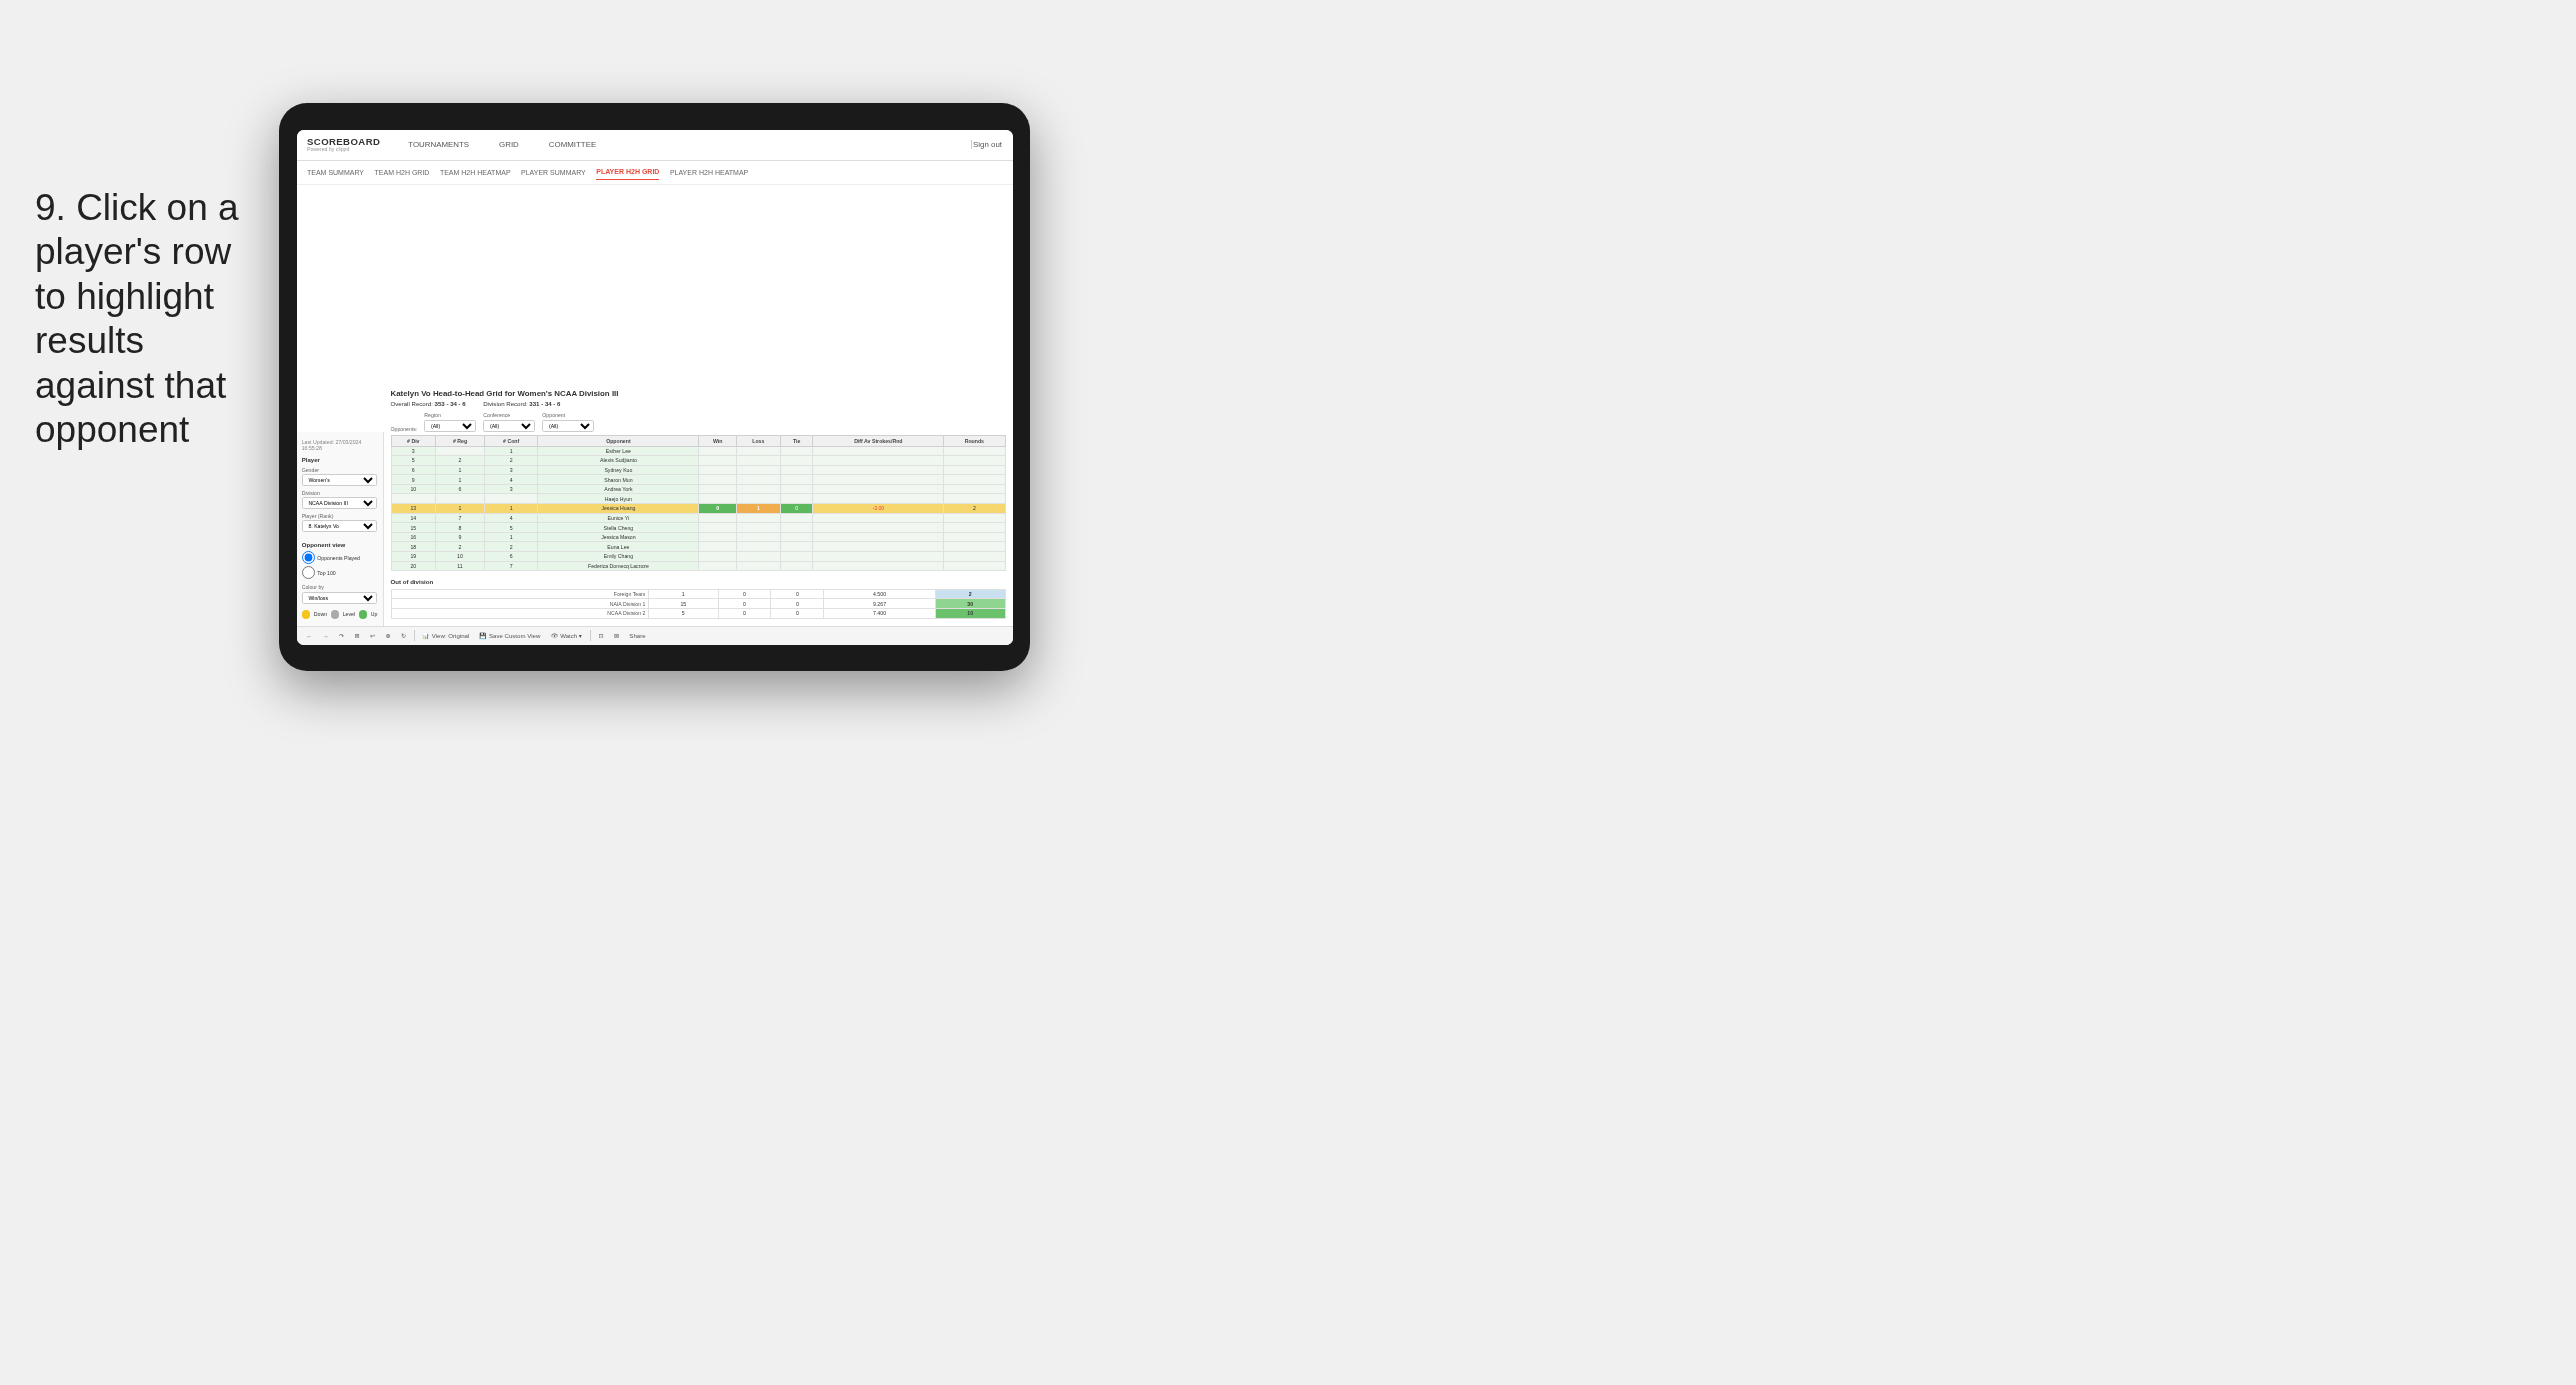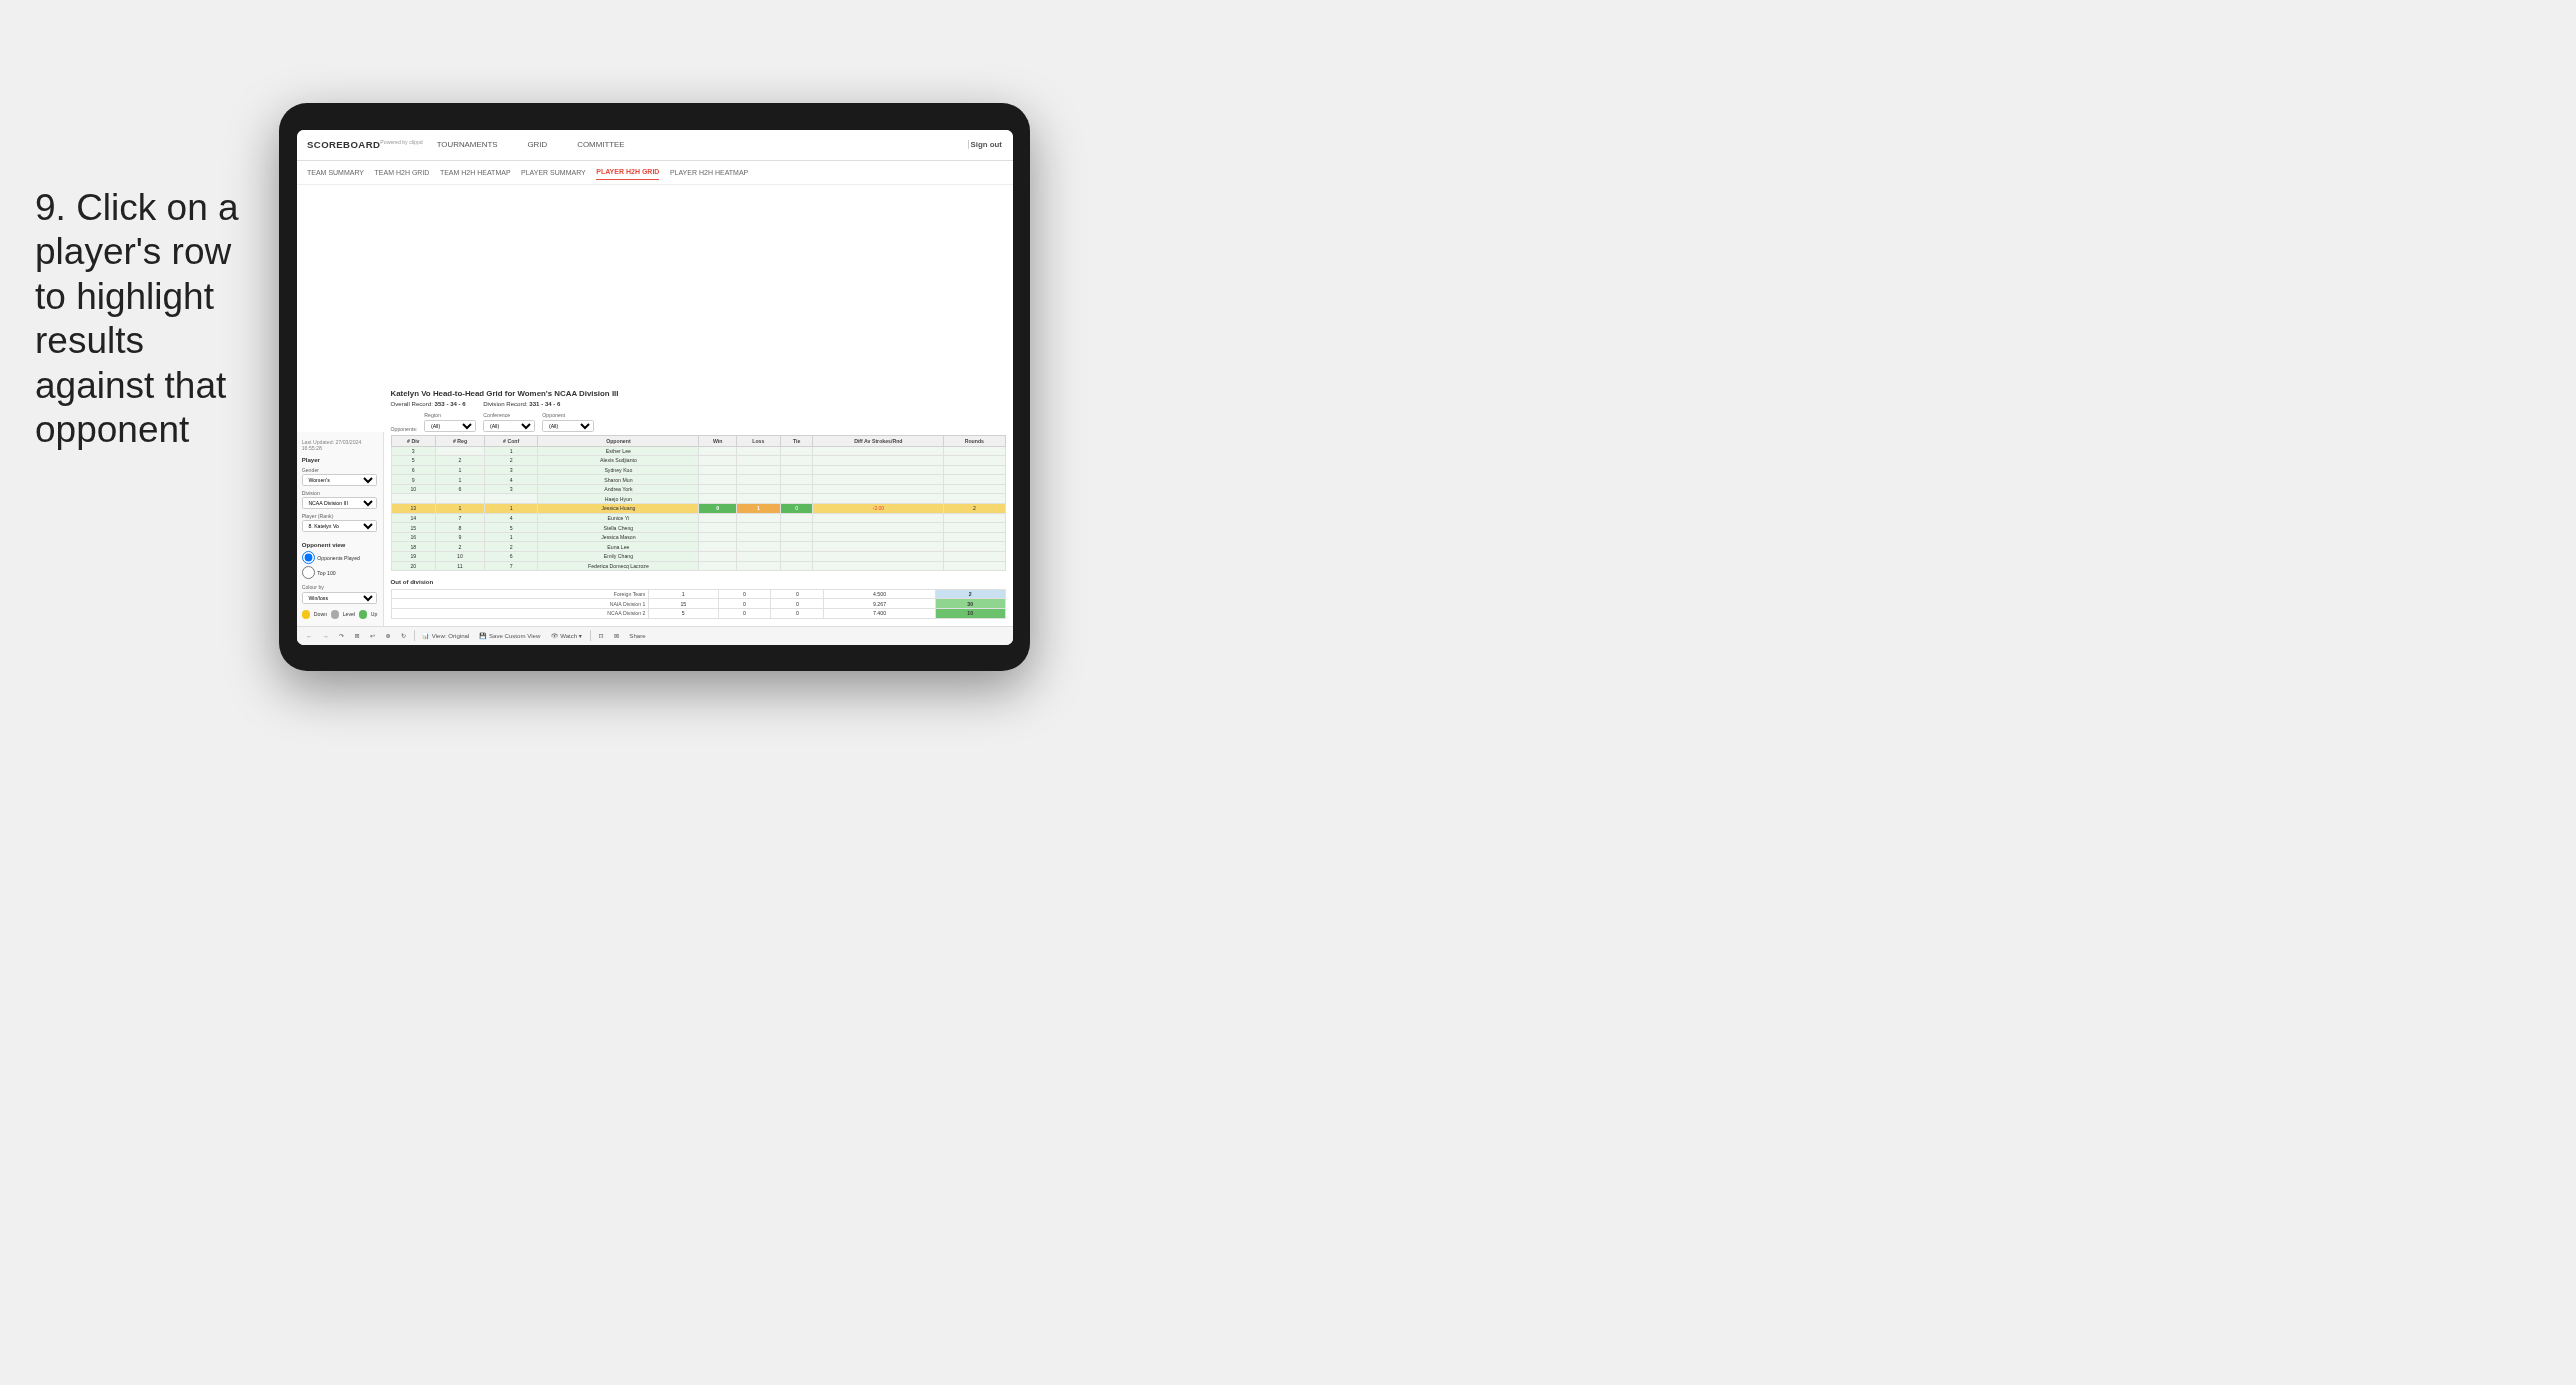--- a/index.html
+++ b/index.html
@@ -43,21 +43,22 @@
       border-bottom: 0.9px solid #ddd;
       padding: 0 10.5px;
       display: flex;
       align-items: center;
       height: 31px;
       flex-shrink: 0;
     }
 
     .logo-area {
       display: flex;
-      margin-right: 14px;
+      flex-direction: column;
+      margin-right: 28px;
     }
 
     .logo-title {
       font-size: 9.6px;
       font-weight: 900;
       color: #333;
       letter-spacing: 0.4px;
       line-height: 1;
     }
 
@@ -79,21 +80,20 @@
       cursor: pointer;
       padding: 1.7px 0;
     }
 
     .sign-out {
       font-size: 7.9px;
       color: #555;
       cursor: pointer;
       border-left: 0.9px solid #ccc;
       padding-left: 1px;
-      font-weight: bold;
     }
 
     
     .sub-nav {
       background: #ffffff;
       border-bottom: 1.7px solid #eee;
       padding: 0 10.5px;
       display: flex;
       align-items: center;
       height: 24.5px;

